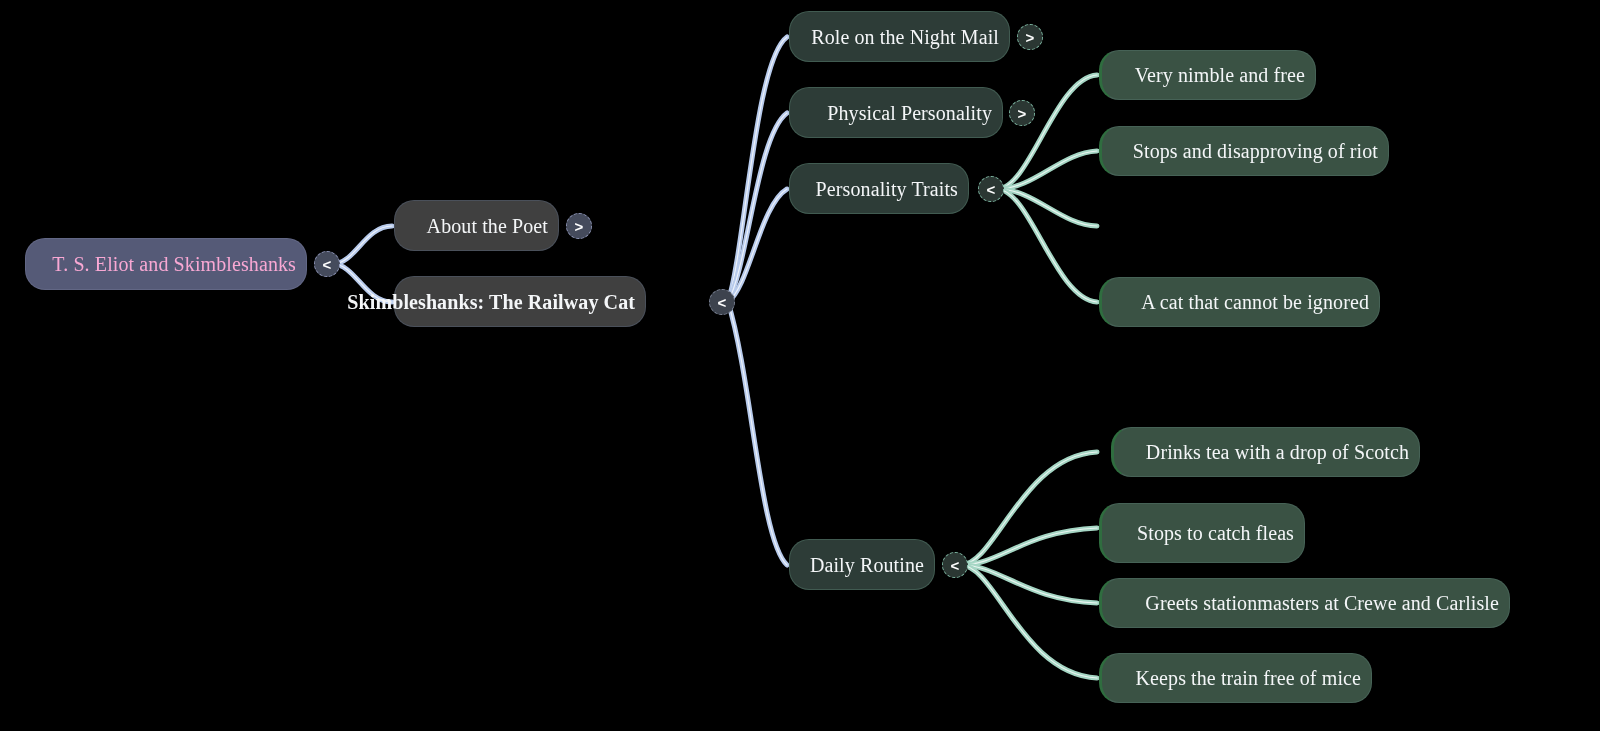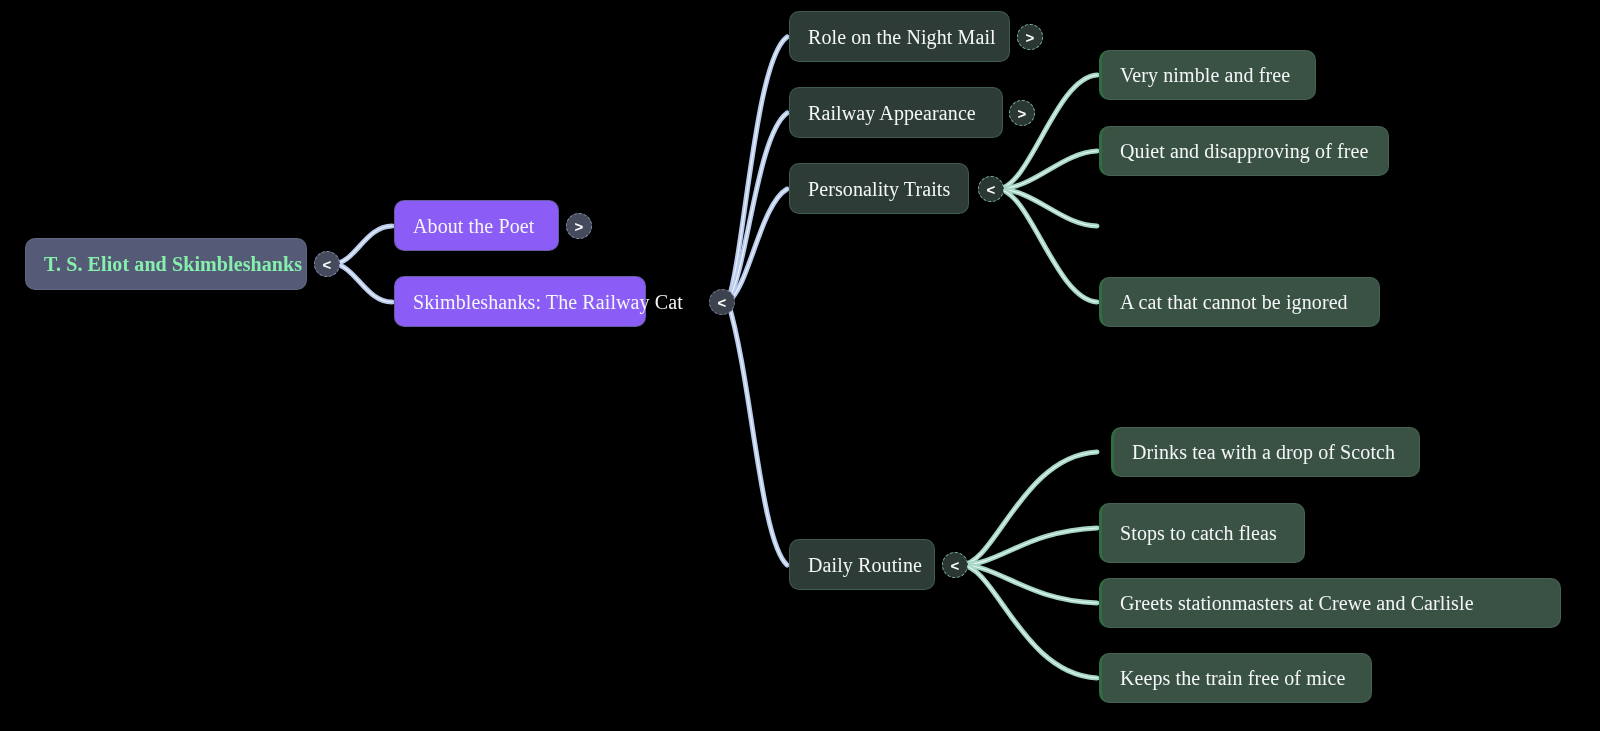--- a/index.html
+++ b/index.html
@@ -24,36 +24,36 @@
     top: 0;
     width: 1600px;
     height: 731px;
     pointer-events: none;
   }
   .node {
     position: absolute;
     box-sizing: border-box;
     display: flex;
     align-items: center;
-    border-radius: 10px;
+    border-radius: 20px;
     color: #f4f6f8;
     font-size: 20px;
     line-height: 1.2;
     white-space: nowrap;
-    padding: 0 18px;
+    padding: 0 10px;
     letter-spacing: .1px;
+    justify-content: flex-end;
   }
   .node-root {
     background: #555a77;
     border: 1px solid #6b709099;
-    color: #86efac;
-    font-weight: bold;
+    color: #f9a8d4;
   }
   .node-l1 {
-    background: #8b5cf6;
+    background: #404040;
     border: 1px solid #525c6d99;
   }
   .node-l2 {
     background: #2d3c37;
     border: 1px solid #4f6f6399;
   }
   .node-leaf {
     background: #3a5244;
     border: 1px solid #4f6f6399;
     border-left: 3px solid #2f6d3f;
@@ -158,36 +158,36 @@
     <span>&lt;</span>
   </div>
 
   <div class="node node-l1" style="left: 394px; top: 200px; width: 165px; height: 51px;">
     <span>About the Poet</span>
   </div>
   <div class="toggle toggle-blue" style="left: 566px; top: 213px;">
     <span>&gt;</span>
   </div>
 
-  <div class="node node-l1" style="left: 394px; top: 276px; width: 252px; height: 51px;">
+  <div class="node node-l1" style="left: 394px; top: 276px; width: 252px; height: 51px; font-weight: bold;">
     <span>Skimbleshanks: The Railway Cat</span>
   </div>
   <div class="toggle toggle-gray" style="left: 709px; top: 289px;">
     <span>&lt;</span>
   </div>
 
   <div class="node node-l2" style="left: 789px; top: 11px; width: 221px; height: 51px;">
     <span>Role on the Night Mail</span>
   </div>
   <div class="toggle toggle-green" style="left: 1017px; top: 24px;">
     <span>&gt;</span>
   </div>
 
   <div class="node node-l2" style="left: 789px; top: 87px; width: 214px; height: 51px;">
-    <span>Railway Appearance</span>
+    <span>Physical Personality</span>
   </div>
   <div class="toggle toggle-green" style="left: 1009px; top: 100px;">
     <span>&gt;</span>
   </div>
 
   <div class="node node-l2" style="left: 789px; top: 163px; width: 180px; height: 51px;">
     <span>Personality Traits</span>
   </div>
   <div class="toggle toggle-green" style="left: 978px; top: 176px;">
     <span>&lt;</span>
@@ -197,32 +197,32 @@
     <span>Daily Routine</span>
   </div>
   <div class="toggle toggle-green" style="left: 942px; top: 552px;">
     <span>&lt;</span>
   </div>
 
   <div class="node node-leaf" style="left: 1099px; top: 50px; width: 217px; height: 50px;">
     <span>Very nimble and free</span>
   </div>
   <div class="node node-leaf" style="left: 1099px; top: 126px; width: 290px; height: 50px;">
-    <span>Quiet and disapproving of free</span>
+    <span>Stops and disapproving of riot</span>
   </div>
   <div class="node node-leaf" style="left: 1099px; top: 277px; width: 281px; height: 50px;">
     <span>A cat that cannot be ignored</span>
   </div>
 
   <div class="node node-leaf" style="left: 1099px; top: 427px; width: 309px; height: 50px; margin-left: 12px;">
     <span>Drinks tea with a drop of Scotch</span>
   </div>
   <div class="node node-leaf" style="left: 1099px; top: 503px; width: 206px; height: 60px;">
     <span>Stops to catch fleas</span>
   </div>
-  <div class="node node-leaf" style="left: 1099px; top: 578px; width: 462px; height: 50px; font-family: Liberation Serif, serif;">
+  <div class="node node-leaf" style="left: 1099px; top: 578px; width: 411px; height: 50px; font-family: Liberation Serif, serif;">
     <span>Greets stationmasters at Crewe and Carlisle</span>
   </div>
   <div class="node node-leaf" style="left: 1099px; top: 653px; width: 273px; height: 50px;">
     <span>Keeps the train free of mice</span>
   </div>
 
 </div>
 
 </body></html>

